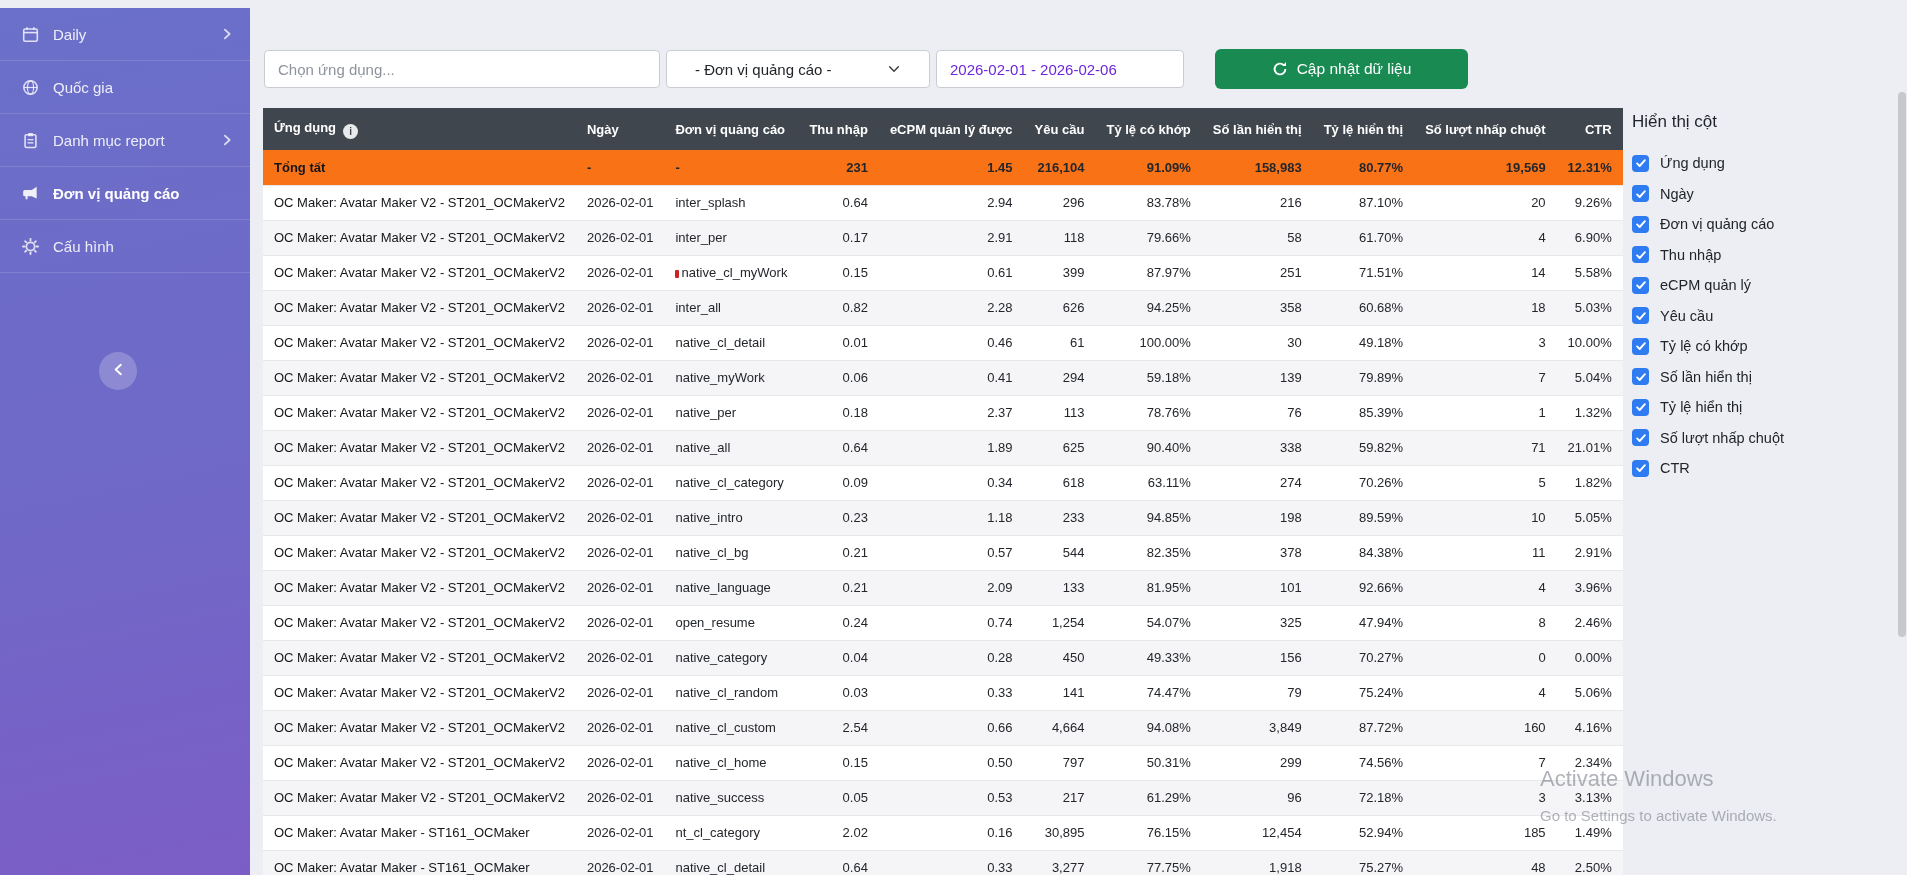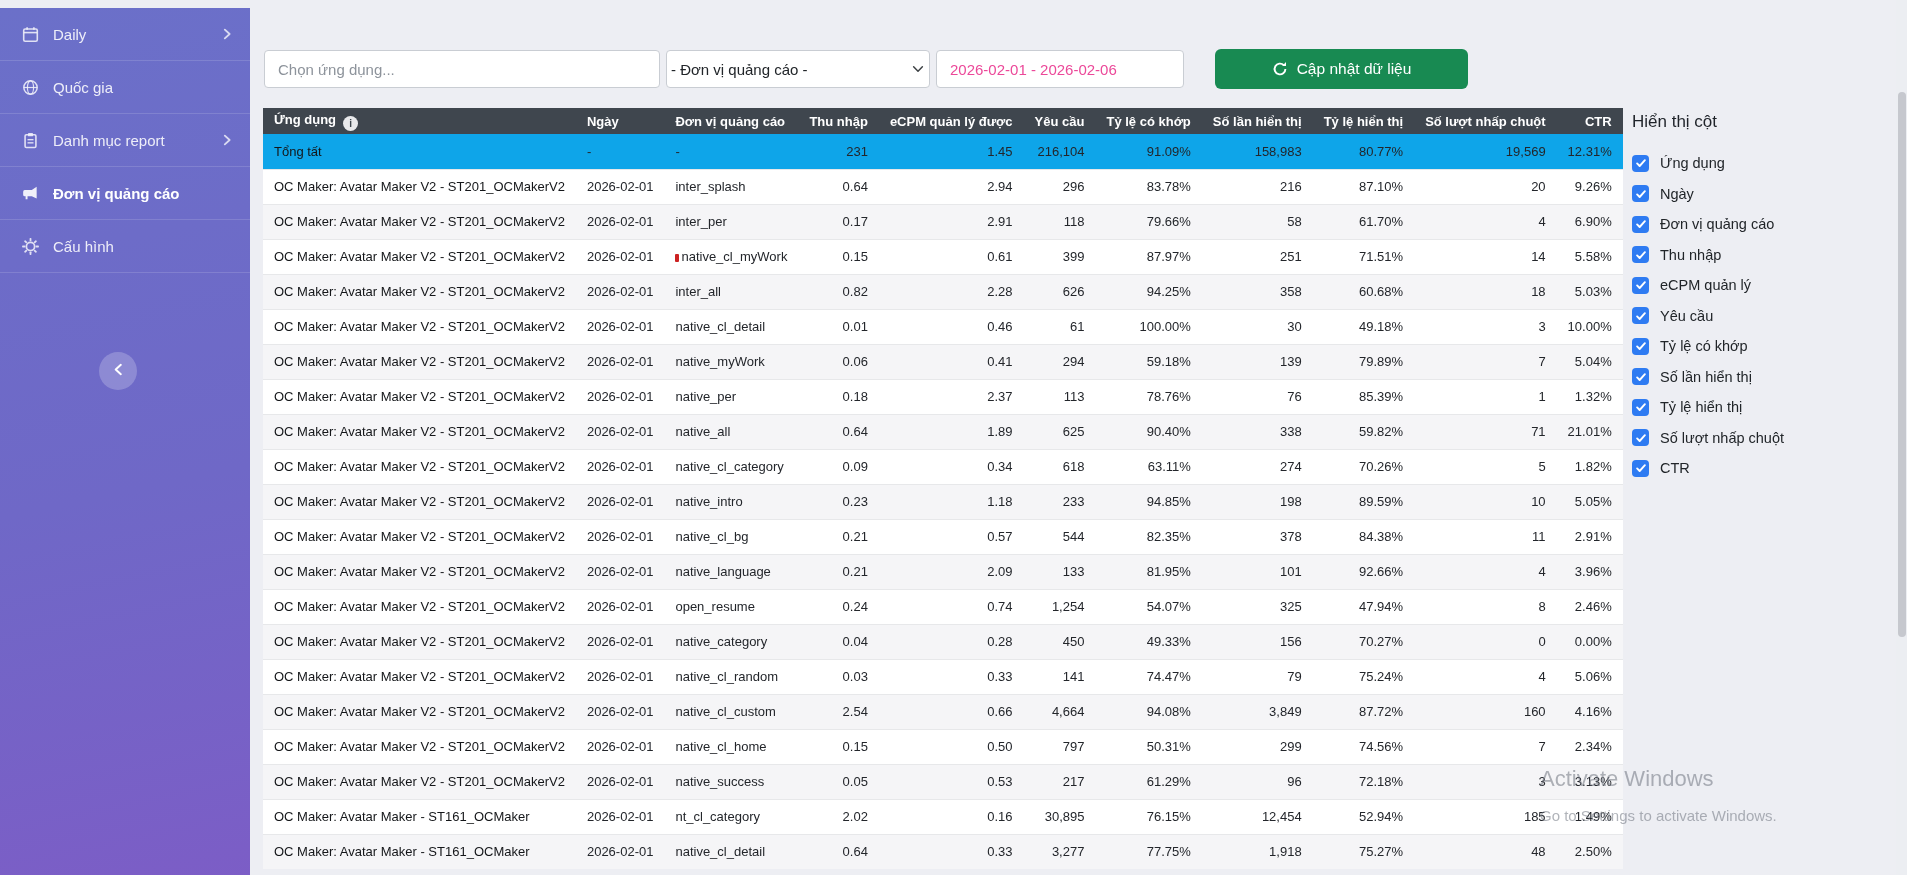--- a/index.html
+++ b/index.html
@@ -20,42 +20,42 @@
   .side-item .chev{opacity:.85;display:flex}
   .side-item.active{color:#ffffff;font-weight:700}
   .collapse-btn{position:absolute;left:99px;top:344px;width:38px;height:38px;border-radius:50%;
     background:rgba(255,255,255,.22);border:none;color:#fff;display:flex;align-items:center;
     justify-content:center;cursor:pointer;padding:0}
   
   .text-input{position:absolute;box-sizing:border-box;height:38px;border:1px solid #c9cdd3;
     border-radius:4px;background:#fff;font-size:15px;padding:0 13px;color:#6d28d9;font-family:inherit;outline:none}
   #app-input{left:264px;top:50px;width:396px}
   #app-input::placeholder{color:#8d939b}
-  #date-input{left:936px;top:50px;width:248px;color:#ec4899}
+  #date-input{left:936px;top:50px;width:248px;color:#6d28d9}
   .select-box{position:absolute;left:666px;top:50px;width:264px;height:38px;box-sizing:border-box;
     border:1px solid #c9cdd3;border-radius:4px;background:#fff;display:flex;align-items:center;
-    padding:0 4px;font-size:15px;color:#212529;cursor:pointer}
+    padding:0 28px;font-size:15px;color:#212529;cursor:pointer}
   .select-box .chev{margin-left:auto;color:#3c4043;display:flex}
   .update-btn{position:absolute;left:1215px;top:49px;width:253px;height:40px;
     background:var(--accent_green,#188a52);color:#fff;border:none;border-radius:6px;
     font-size:15.5px;display:flex;align-items:center;justify-content:center;gap:9px;
     cursor:pointer;font-family:inherit}
   .update-btn .icn{display:flex}
   
   .table-wrap{position:absolute;left:263px;top:108px;width:1350px}
   table{border-collapse:collapse;width:1350px}
   th{background:var(--header_bg,#3f464e);color:#fff;font-size:13px;font-weight:700;
-    height:26px;padding:0 11px;white-space:nowrap}
+    height:42px;padding:0 11px;white-space:nowrap}
   th.l{text-align:left}
   th.num{text-align:right}
   td{font-size:13px;height:35px;padding:0 11px;white-space:nowrap;color:#23262b;
     border-top:1px solid #e7e8ea;box-sizing:border-box}
   td.app{font-weight:400;color:#141619}
   td.num{text-align:right}
-  tr.total td{background:#0ea5e9;font-weight:400;border-top:none}
+  tr.total td{background:#f97316;font-weight:700;border-top:none}
   tr.w td{background:#ffffff}
   tr.g td{background:#f5f5f7}
   .info{display:inline-flex;width:15px;height:15px;border-radius:50%;background:#e9eaec;
     color:#3f464e;font-size:10px;font-weight:700;align-items:center;justify-content:center;
     margin-left:7px;vertical-align:-3px;font-style:normal}
   .red-dot{display:inline-block;width:4px;height:8px;background:#cc2222;border-radius:1px;
     margin-right:2px;vertical-align:-1px}
   
   .col-panel{position:absolute;left:1632px;top:112px;width:270px}
   .col-title{font-size:17px;font-weight:400;color:#1f2329}

